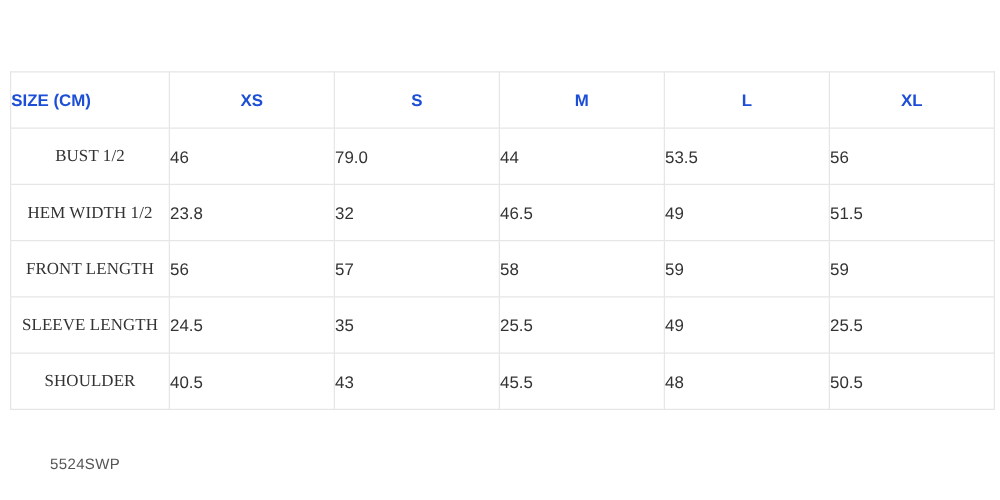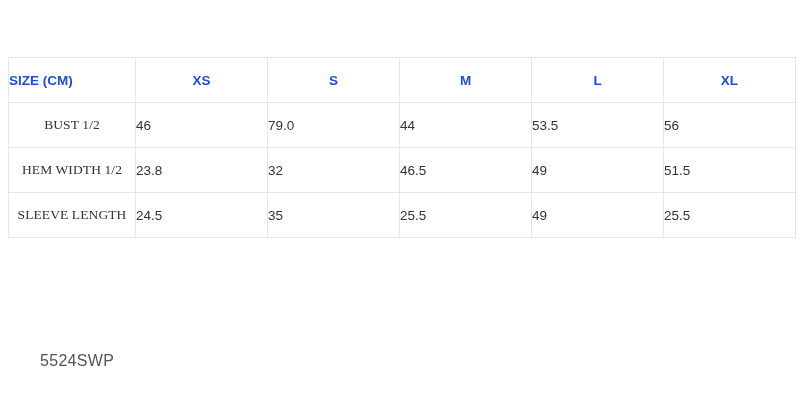--- a/index.html
+++ b/index.html
@@ -65,22 +65,22 @@
     letter-spacing: 0.1px;
     font-family: Liberation Serif, serif;
   }
   td.value-cell {
     color: #333333;
   }
 
   #product-code {
     position: absolute;
     left: 8px;
-    top: 352px;
-    font-size: 16px;
+    top: 364px;
+    font-size: 12px;
     color: #555555;
     letter-spacing: 0.3px;
     padding-left: 32px;
   }
 </style>
 </head>
 <body>
 
 <div id="size-chart-wrapper">
   <table class="size-chart">
@@ -113,24 +113,40 @@
       </tr>
       <tr>
         <td class="row-label">HEM WIDTH 1/2</td>
         <td class="value-cell">23.8</td>
         <td class="value-cell">32</td>
         <td class="value-cell">46.5</td>
         <td class="value-cell">49</td>
         <td class="value-cell">51.5</td>
       </tr>
       <tr>
+        <td class="row-label">FRONT LENGTH</td>
+        <td class="value-cell">56</td>
+        <td class="value-cell">57</td>
+        <td class="value-cell">58</td>
+        <td class="value-cell">59</td>
+        <td class="value-cell">59</td>
+      </tr>
+      <tr>
         <td class="row-label">SLEEVE LENGTH</td>
         <td class="value-cell">24.5</td>
         <td class="value-cell">35</td>
         <td class="value-cell">25.5</td>
         <td class="value-cell">49</td>
         <td class="value-cell">25.5</td>
+      </tr>
+      <tr>
+        <td class="row-label">SHOULDER</td>
+        <td class="value-cell">40.5</td>
+        <td class="value-cell">43</td>
+        <td class="value-cell">45.5</td>
+        <td class="value-cell">48</td>
+        <td class="value-cell">50.5</td>
       </tr>
     </tbody>
   </table>
 </div>
 
 <div id="product-code">5524SWP</div>
 
 </body></html>

